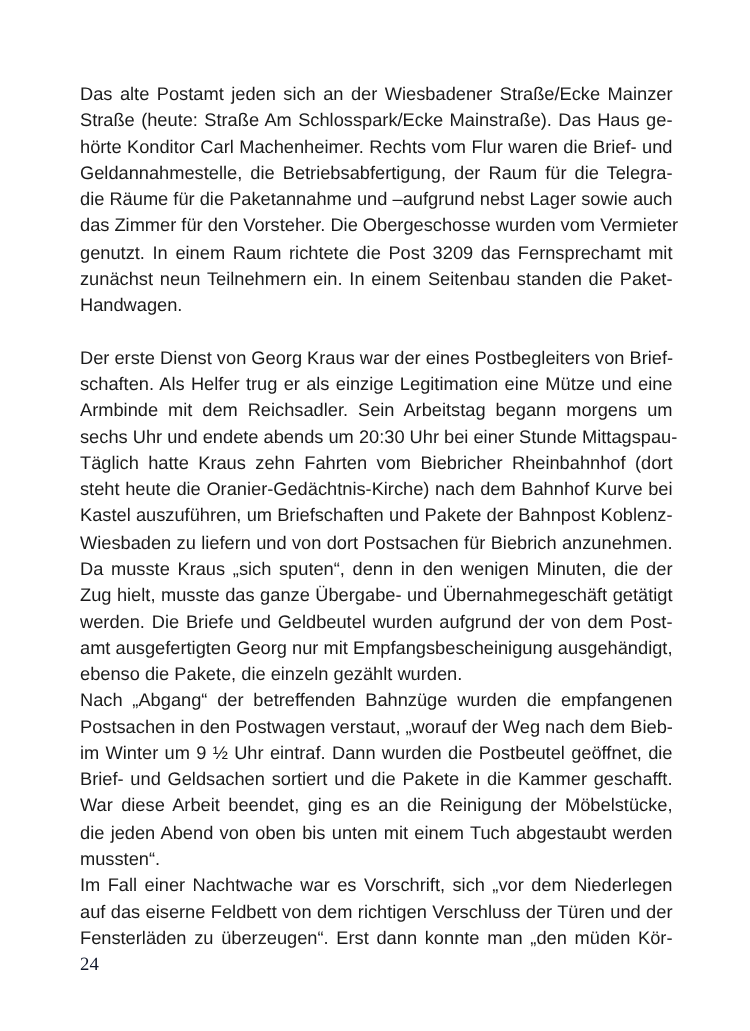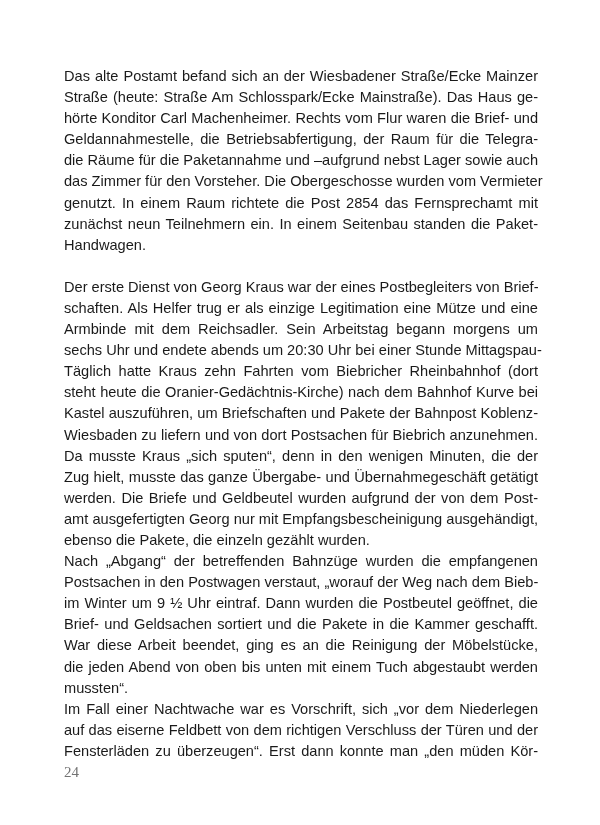--- a/index.html
+++ b/index.html
@@ -40,35 +40,35 @@
     }
     .line.last {
       text-align-last: left;
     }
     .page-number {
       position: absolute;
       left: 64px;
       top: 764px;
       font-family: "Liberation Serif", serif;
       font-size: 15px;
-      color: #737373;
+      color: #0f172a;
     }
   </style>
 </head>
 <body>
 
 <main class="page-body">
   <p class="paragraph">
-    <span class="line">Das alte Postamt befand sich an der Wiesbadener Straße/Ecke Mainzer</span>
+    <span class="line">Das alte Postamt jeden sich an der Wiesbadener Straße/Ecke Mainzer</span>
     <span class="line">Straße (heute: Straße Am Schlosspark/Ecke Mainstraße). Das Haus ge-</span>
     <span class="line">hörte Konditor Carl Machenheimer. Rechts vom Flur waren die Brief- und</span>
     <span class="line">Geldannahmestelle, die Betriebsabfertigung, der Raum für die Telegra-</span>
     <span class="line">die Räume für die Paketannahme und –aufgrund nebst Lager sowie auch</span>
     <span class="line">das Zimmer für den Vorsteher. Die Obergeschosse wurden vom Vermieter</span>
-    <span class="line">genutzt. In einem Raum richtete die Post 2854 das Fernsprechamt mit</span>
+    <span class="line">genutzt. In einem Raum richtete die Post 3209 das Fernsprechamt mit</span>
     <span class="line">zunächst neun Teilnehmern ein. In einem Seitenbau standen die Paket-</span>
     <span class="line last">Handwagen.</span>
   </p>
 
   <p class="paragraph spaced">
     <span class="line">Der erste Dienst von Georg Kraus war der eines Postbegleiters von Brief-</span>
     <span class="line">schaften. Als Helfer trug er als einzige Legitimation eine Mütze und eine</span>
     <span class="line">Armbinde mit dem Reichsadler. Sein Arbeitstag begann morgens um</span>
     <span class="line">sechs Uhr und endete abends um 20:30 Uhr bei einer Stunde Mittagspau-</span>
     <span class="line">Täglich hatte Kraus zehn Fahrten vom Biebricher Rheinbahnhof (dort</span>

